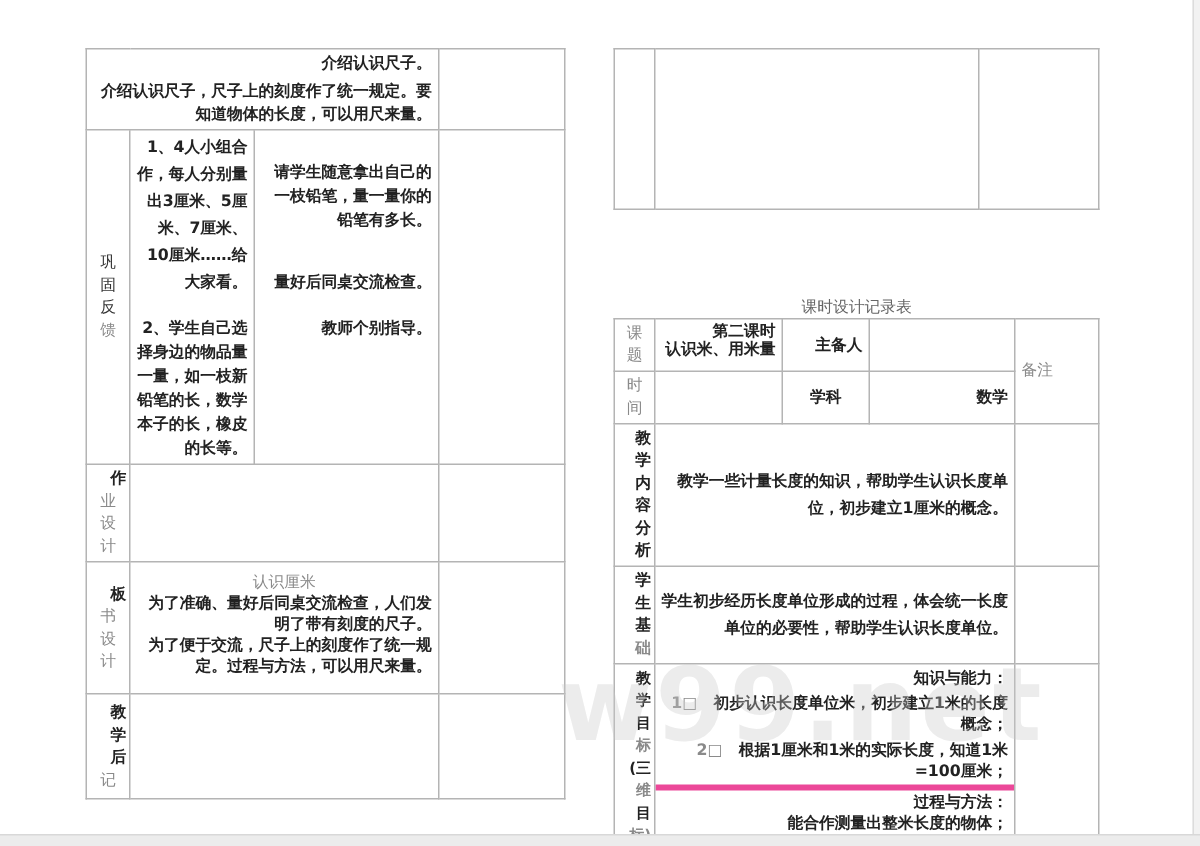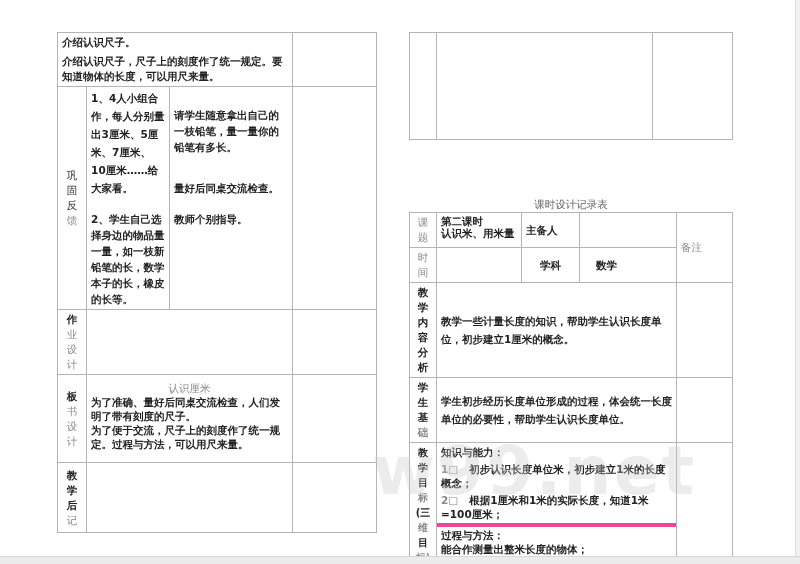--- a/index.html
+++ b/index.html
@@ -16,21 +16,21 @@
   }
   .right-edge {
     position:absolute; left:795px; top:0; width:5px; height:556px;
     background:#f2f2f2; border-left:1px solid #dcdcdc;
   }
   table { border-collapse:collapse; position:absolute; table-layout:fixed; }
   td { border:1px solid #b4b4b4; vertical-align:top; padding:2px 4px; font-size:10.5px; line-height:15px; }
   .vert { text-align:center; padding:2px 2px; }
   .vert span { display:block; line-height:15px; }
   .faint { color:#8a8a8a; }
-  .bold { font-weight:bold; color:#222; }
+  .bold { font-weight:bold; color:#222;text-align:right; }
   .center { text-align:center; }
   .mid { vertical-align:middle; }
   .title-caption {
     position:absolute; left:408px; top:198px; width:326px; text-align:center;
     font-size:10.5px; color:#666;
   }
   .watermark {
     position:absolute; left:372px; top:405px; font-size:68px; font-weight:bold;
     color:rgba(200,200,200,0.35); letter-spacing:2px; pointer-events:none;
     font-family:"DejaVu Sans", sans-serif;

